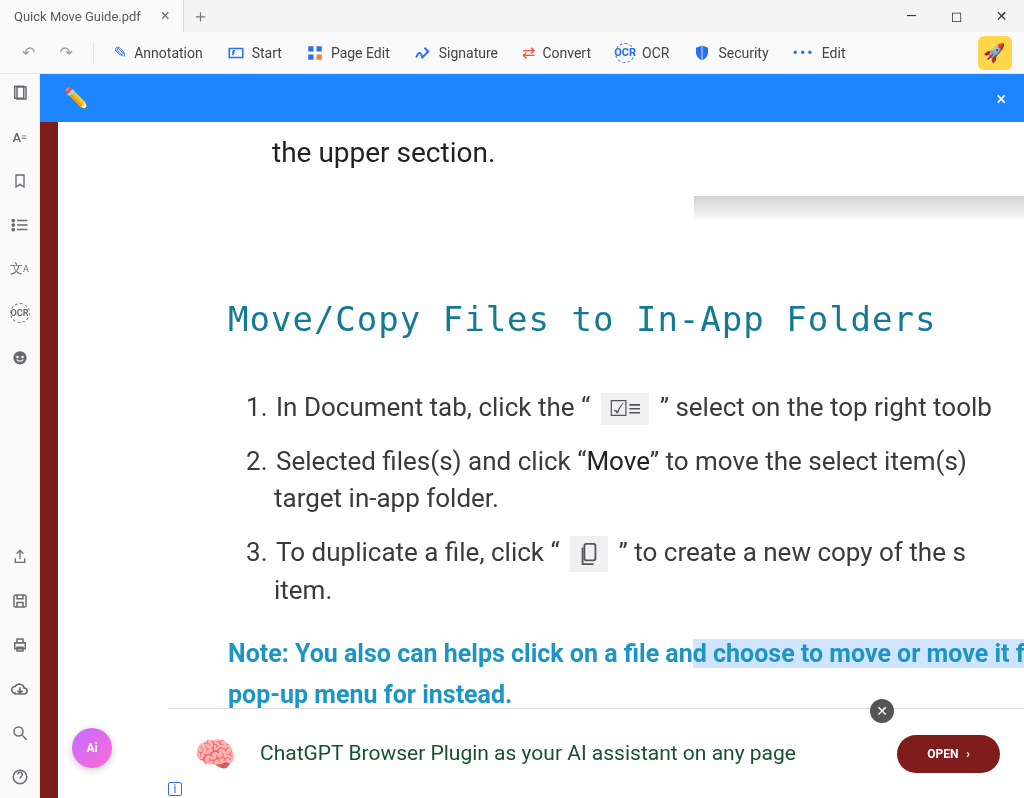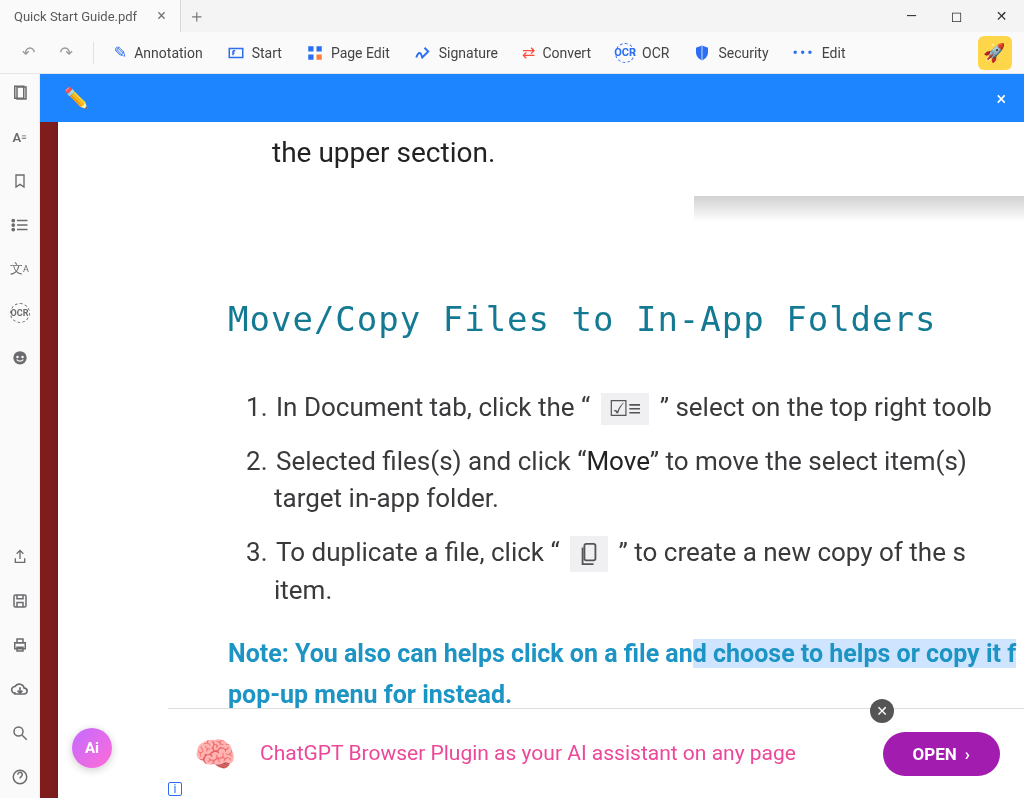--- a/index.html
+++ b/index.html
@@ -36,36 +36,36 @@
   ol.steps{list-style:decimal;padding:50px 0 0 216px;font-size:26px;color:#3a3a3d;line-height:1.4}
   ol.steps li{padding-bottom:18px;padding-right:0}
   ol.steps li .inner{padding-left:2px}
   .iconbox{display:inline-block;vertical-align:middle;background:#f0f0f2;padding:5px 8px;margin:0 4px;color:#555;font-size:22px;line-height:1}
   .bold{font-weight:400;color:#222}
   .note{color:#1c94c4;font-size:25px;font-weight:700;padding:6px 0 0 170px;line-height:1.65}
   .hl{background:#cfe5ff}
   
   .ad{position:absolute;left:168px;right:0;bottom:0;height:90px;background:#fff;border-top:1px solid #ddd;display:flex;align-items:center;padding:0 24px}
   .ad .brain{width:48px;height:48px;border-radius:10px;margin-right:20px;display:flex;align-items:center;justify-content:center;font-size:34px}
-  .ad .txt{flex:1;font-size:21px;color:#ec4899;line-height:1.3}
-  .ad .open{background:#a21caf;color:#fff;border-radius:28px;padding:12px 30px;font-size:17px;font-weight:700;display:flex;align-items:center;gap:8px}
+  .ad .txt{flex:1;font-size:21px;color:#14532d;line-height:1.3}
+  .ad .open{background:#7f1d1d;color:#fff;border-radius:28px;padding:12px 30px;font-size:12px;font-weight:700;display:flex;align-items:center;gap:8px}
   .ad .adx{position:absolute;right:130px;top:-10px;width:24px;height:24px;border-radius:50%;background:#555;color:#fff;display:flex;align-items:center;justify-content:center;font-size:14px}
   .ad-i{position:absolute;left:168px;bottom:2px;font-size:12px;color:#2b6ef2;border:1px solid #2b6ef2;border-radius:2px;width:14px;height:14px;display:flex;align-items:center;justify-content:center}
   
-  .fab{position:absolute;left:72px;bottom:30px;width:40px;height:40px;border-radius:50%;background:linear-gradient(135deg,#c36bff,#ff6bd6);color:#fff;display:flex;align-items:center;justify-content:center;font-size:15px;font-weight:700;box-shadow:0 2px 8px rgba(0,0,0,.2)}
+  .fab{position:absolute;left:72px;bottom:30px;width:40px;height:40px;border-radius:50%;background:linear-gradient(135deg,#c36bff,#ff6bd6);color:#fff;display:flex;align-items:center;justify-content:center;font-size:12px;font-weight:700;box-shadow:0 2px 8px rgba(0,0,0,.2)}
   
   .shadowstrip{position:absolute;right:0;top:122px;width:330px;height:26px;background:linear-gradient(to bottom,rgba(0,0,0,.18),rgba(0,0,0,0))}
   svg{display:block}
 </style>
 </head>
 <body>
 
 <div class="titlebar">
   <div class="tab active">
-    <span>Quick Start Guide.pdf</span>
+    <span>Quick Move Guide.pdf</span>
     <span class="close">×</span>
   </div>
   <div class="newtab">＋</div>
   <div class="wincontrols">
     <div>—</div>
     <div>◻</div>
     <div>✕</div>
   </div>
 </div>
 
@@ -215,21 +215,21 @@
     <div class="heading">Move/Copy Files to In-App Folders</div>
     <ol class="steps">
       <li><span class="inner"><span>In Document tab, click the “</span> <span class="iconbox">☑≡</span> <span>” select on the top right toolb</span></span></li>
       <li><span class="inner"><span>Selected files(s) and click “</span><span class="bold">Move</span><span>” to move the select item(s) </span><br><span>target in-app folder.</span></span></li>
       <li><span class="inner"><span>To duplicate a file,  click “</span> <span class="iconbox"><svg width="22" height="26" viewBox="0 0 24 28" fill="none" stroke="#555" stroke-width="2">
                 <rect x="7" y="3" width="12" height="18" rx="2"></rect>
                 <path d="M5 7v18h12"></path>
               </svg></span> <span>” to create a new copy of the s</span><br><span>item.</span></span></li>
     </ol>
     <div class="note">
-      <span>Note: You also can helps click on a file an</span><span class="hl">d choose to helps or copy it f</span><br><span>pop-up menu for instead.</span>
+      <span>Note: You also can helps click on a file an</span><span class="hl">d choose to move or move it f</span><br><span>pop-up menu for instead.</span>
     </div>
   </div>
   <div class="shadowstrip"></div>
 </div>
 
 <div class="banner">
   <span class="pencil">✏️</span>
   <span class="bx">×</span>
 </div>
 

